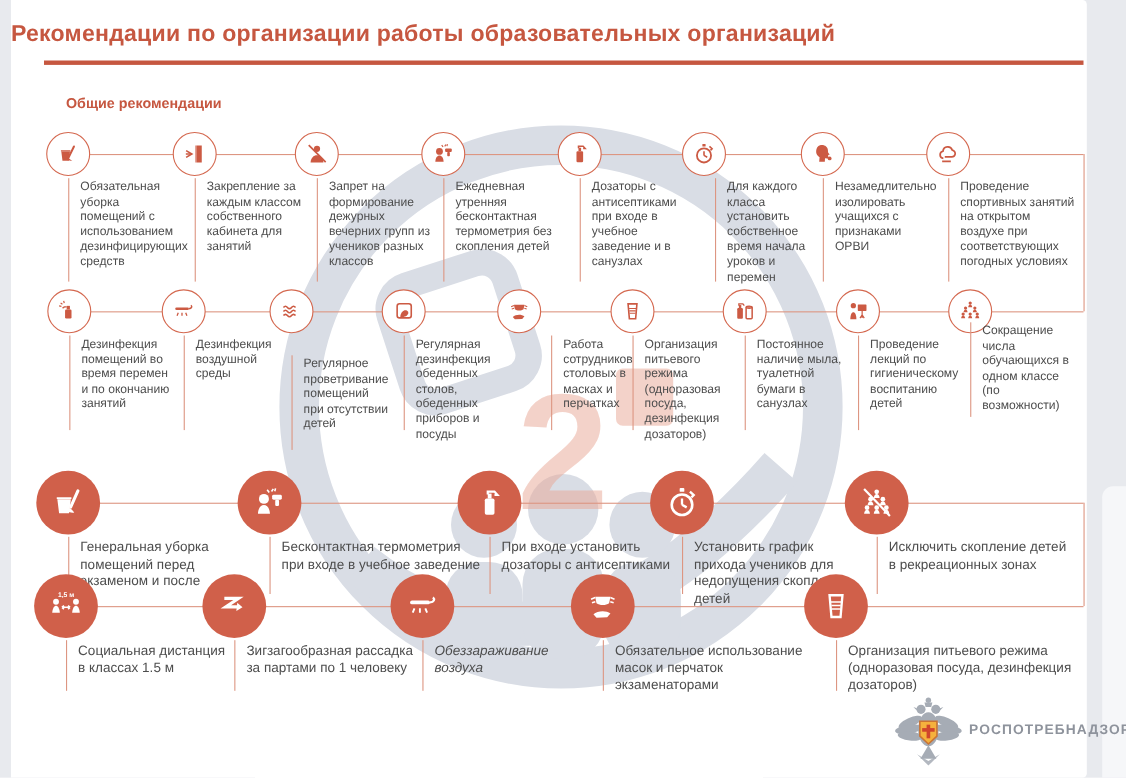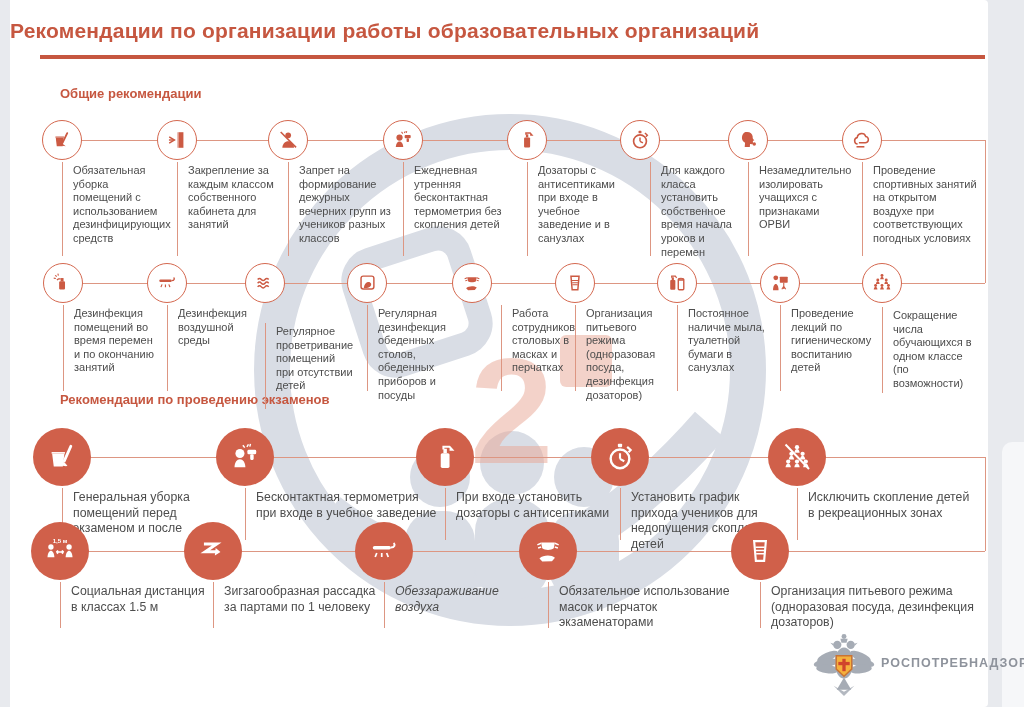--- a/index.html
+++ b/index.html
@@ -86,21 +86,20 @@
       <text x="230" y="368" font-family="Liberation Sans, sans-serif" font-weight="bold" font-size="150" fill="#e9a795">2</text>
       <rect x="320" y="240" width="52" height="52" rx="6" fill="#e9a795"></rect>
     </g>
   </svg>
 
   <div class="content">
     <div class="page-title">Рекомендации по организации работы образовательных организаций</div>
     <div class="title-rule"></div>
 
     <div class="section-heading" id="heading-general">Общие рекомендации</div>
-    <div class="section-heading" id="heading-exams">Рекомендации по проведению экзаменов</div>
 
 
     <div id="rows-layer">
         <div class="hline" style="left: 52px; width: 923px; top: 140px;"></div>
         <div class="circle outline" style="left: 32px; top: 120px; width: 40px; height: 40px;">
           <svg viewBox="0 0 24 24" fill="currentColor">
             <path d="M5.2 9.6h8.6l-1.1 9.2H6.3z"></path>
             <path d="M4.8 8.2h9.4v1.2H4.8z"></path>
             <rect x="14.2" y="3" width="2" height="13.4" rx="1" transform="rotate(26 15.2 9.7)"></rect>
             <path d="M11.6 15.4l4.4 3.5-5.3-.9z"></path>
@@ -277,21 +276,21 @@
             <circle cx="16.6" cy="8.8" r="1.6"></circle>
             <path d="M14.6 13c.2-1.8 1-2.8 2-2.8s1.8 1 2 2.8z"></path>
             <circle cx="5" cy="14.8" r="1.6"></circle>
             <path d="M3 19c.2-1.8 1-2.8 2-2.8s1.8 1 2 2.8z"></path>
             <circle cx="12" cy="14.8" r="1.6"></circle>
             <path d="M10 19c.2-1.8 1-2.8 2-2.8s1.8 1 2 2.8z"></path>
             <circle cx="19" cy="14.8" r="1.6"></circle>
             <path d="M17 19c.2-1.8 1-2.8 2-2.8s1.8 1 2 2.8z"></path>
           </svg>
         </div>
-        <div class="itemcol f-small" style="left: 872px; top: 307px; width: 97px; height: 86px;">
+        <div class="itemcol f-small" style="left: 872px; top: 293px; width: 97px; height: 86px;">
           <span class="txt">Сокращение числа обучающихся в одном классе (по возможности)</span>
         </div>
         <div class="hline" style="left: 52px; width: 923px; top: 457px;"></div>
         <div class="circle filled" style="left: 23px; top: 428px; width: 58px; height: 58px;">
           <svg viewBox="0 0 24 24" fill="currentColor">
             <path d="M4.6 9.6h9.2l-1.2 9.6H5.8z"></path>
             <path d="M4.2 8.3h10v1.2h-10z"></path>
             <rect x="15.1" y="2.4" width="2.1" height="14.2" rx="1" transform="rotate(24 16.1 9.5)"></rect>
             <path d="M11.8 15.2c1.7.6 3.4 1.9 4.3 3.6-1.9.3-4-.2-5.6-1.4z"></path>
           </svg>

